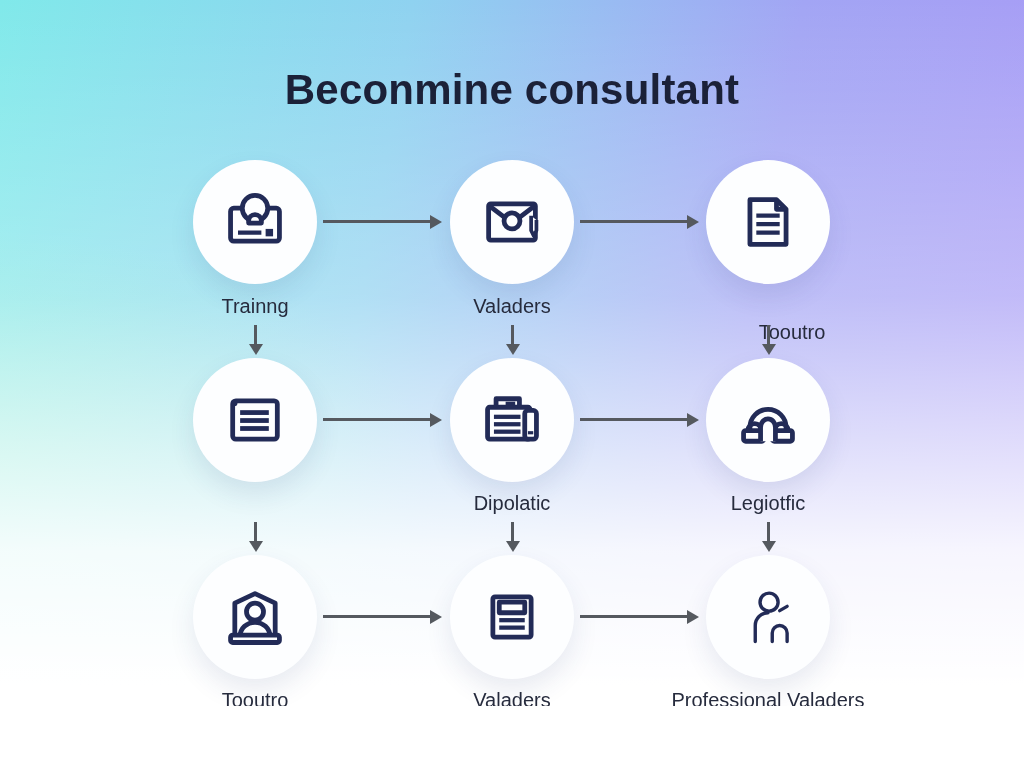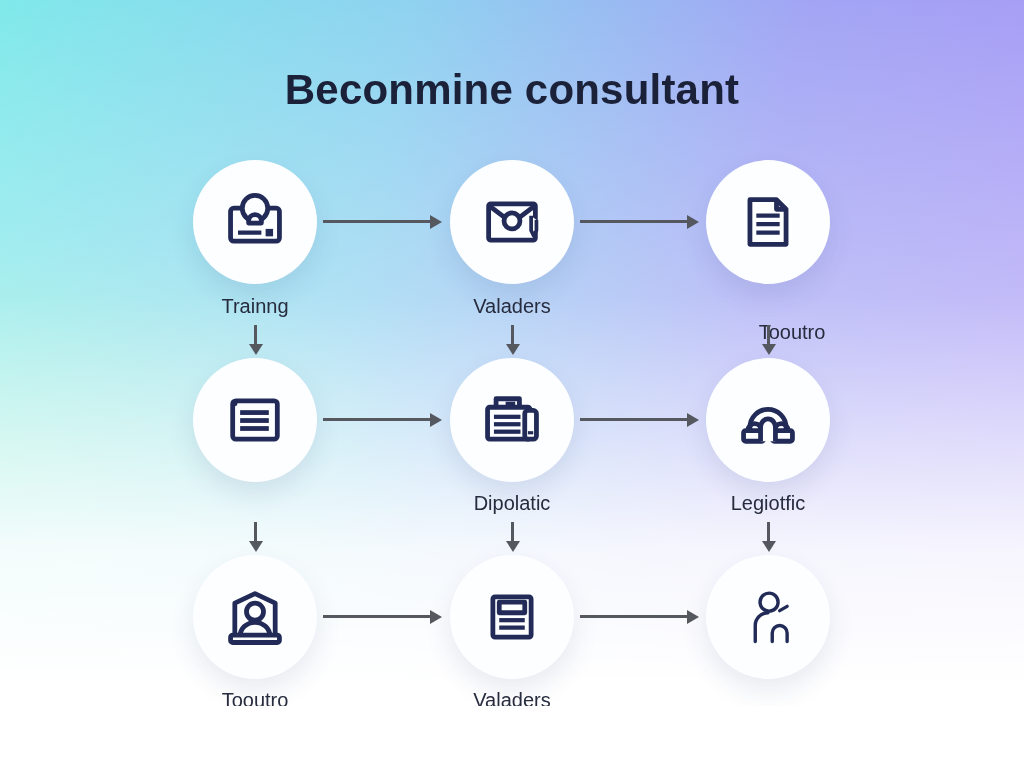--- a/index.html
+++ b/index.html
@@ -129,20 +129,21 @@
     <svg class="icon" width="68" height="68" viewBox="0 0 64 64" fill="none" stroke="currentColor" stroke-width="3.2" stroke-linecap="round" stroke-linejoin="round">
       <circle cx="33" cy="18" r="8.5"></circle>
       <path d="M43 26 l7 -4"></path>
       <path d="M20 55 V40 a12 12 0 0 1 12 -12"></path>
       <path d="M36 55 V47 a7 7 0 0 1 14 0 v8"></path>
     </svg>
   </div>
 
   <div class="node-label" style="left:115px;top:687px;">Tooutro</div>
   <div class="node-label" style="left:372px;top:687px;">Valaders</div>
+  <div class="node-label" style="left:628px;top:687px;">Professional Valaders</div>
 
   <div class="h-arrow" style="left:323px;top:220px;"></div>
   <div class="h-arrow" style="left:580px;top:220px;"></div>
   <div class="h-arrow" style="left:323px;top:418px;"></div>
   <div class="h-arrow" style="left:580px;top:418px;"></div>
   <div class="h-arrow" style="left:323px;top:615px;"></div>
   <div class="h-arrow" style="left:580px;top:615px;"></div>
 
   <div class="v-arrow" style="left:254px;top:325px;"></div>
   <div class="v-arrow" style="left:511px;top:325px;"></div>

